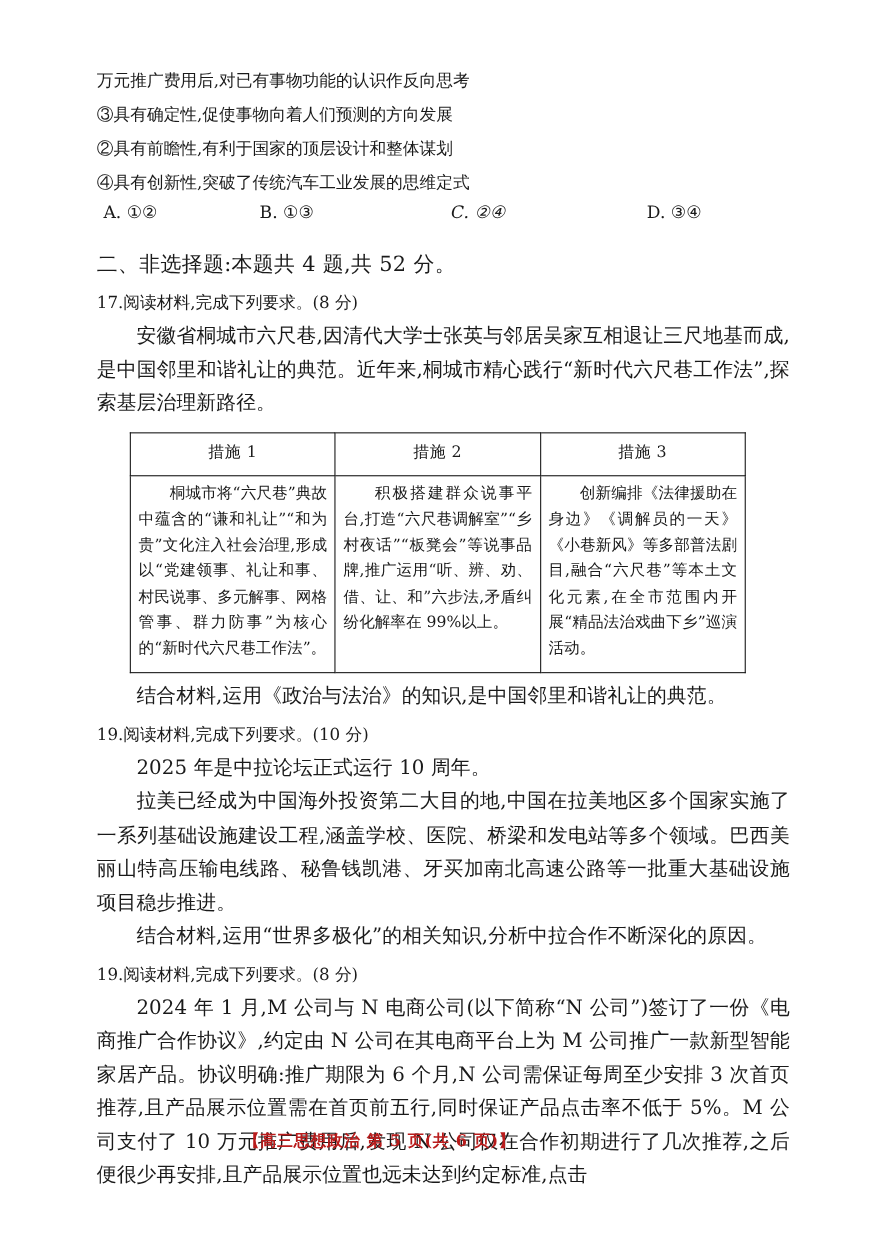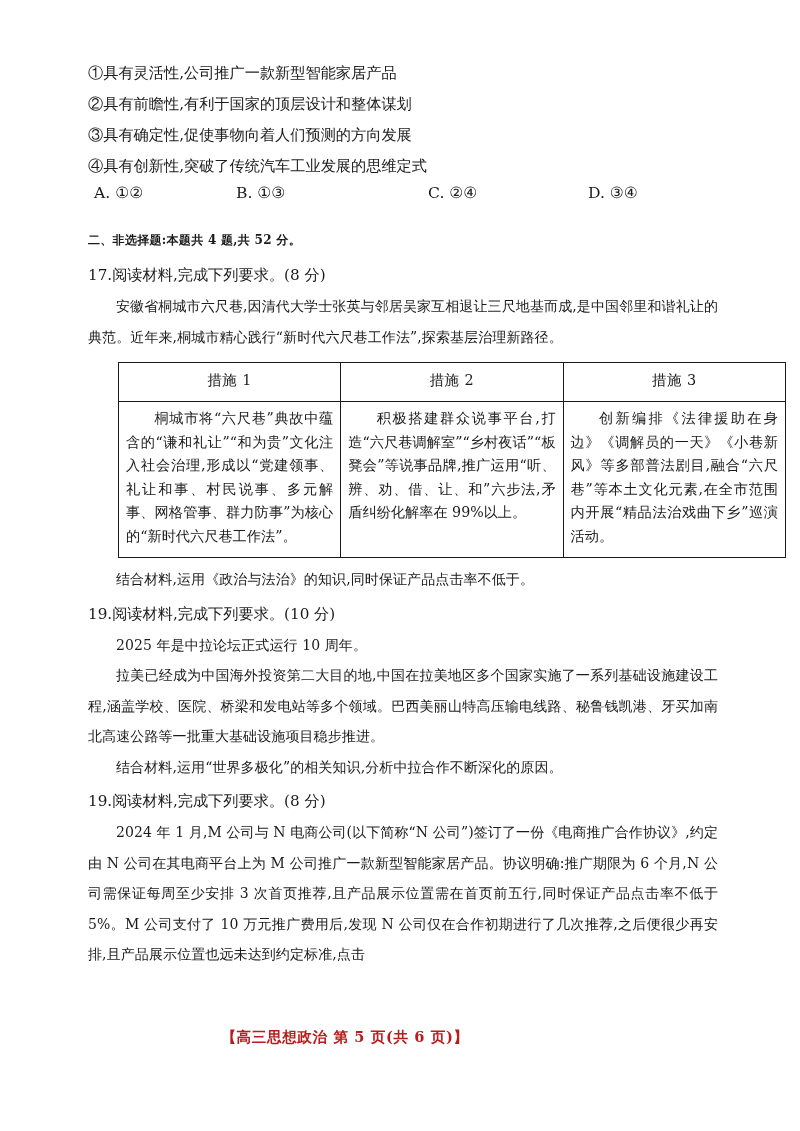--- a/index.html
+++ b/index.html
@@ -33,47 +33,47 @@
   }
   .choices {
     position: relative;
     height: 30px;
     font-size: 15.6px;
     margin-top: 2px;
   }
   .choices span { position: absolute; top: 0; }
   .c-a { left: 6px; }
   .c-b { left: 148px; }
-  .c-c { left: 340px; }
+  .c-c { left: 322px; font-style: italic; }
   .c-d { left: 500px; }
 
   .section-head {
-    font-size: 12px;
+    font-size: 19px;
     line-height: 32px;
     margin-top: 10px;
-    font-weight: bold;
+    font-weight: normal;
     letter-spacing: 0.3px;
   }
   .q-head {
     font-size: 15.2px;
     line-height: 31px;
     margin-top: 4px;
   }
   .para {
-    font-size: 14px;
+    font-size: 18px;
     line-height: 30.5px;
     text-align: justify;
     text-justify: inter-ideograph;
     text-indent: 2em;
     letter-spacing: 0.1px;
   }
 
   table.measures {
     border-collapse: collapse;
-    width: 668px;
+    width: 560px;
     margin: 10px 0 6px 30px;
     table-layout: fixed;
     border: 1.3px solid #1a1a1a;
   }
   table.measures td {
     border: 1.3px solid #1a1a1a;
     vertical-align: top;
     padding: 5px 7px 9px 7px;
   }
   .m-title {
@@ -104,23 +104,23 @@
   .blur {
     filter: blur(0.25px);
   }
 </style>
 </head>
 <body>
 
 <div class="page">
   <div class="content blur">
 
-    <div class="opt-line">①具有灵活性,公司推广一款新型智能家居产品</div>
+    <div class="opt-line">万元推广费用后,对已有事物功能的认识作反向思考</div>
+    <div class="opt-line">③具有确定性,促使事物向着人们预测的方向发展</div>
     <div class="opt-line">②具有前瞻性,有利于国家的顶层设计和整体谋划</div>
-    <div class="opt-line">③具有确定性,促使事物向着人们预测的方向发展</div>
     <div class="opt-line">④具有创新性,突破了传统汽车工业发展的思维定式</div>
 
     <div class="choices">
       <span class="c-a">A. ①②</span>
       <span class="c-b">B. ①③</span>
       <span class="c-c">C. ②④</span>
       <span class="c-d">D. ③④</span>
     </div>
 
     <div class="section-head">二、非选择题:本题共 4 题,共 52 分。</div>
@@ -151,21 +151,21 @@
         <td>
               <div class="m-body">积极搭建群众说事平台,打造“六尺巷调解室”“乡村夜话”“板凳会”等说事品牌,推广运用“听、辨、劝、借、让、和”六步法,矛盾纠纷化解率在 99%以上。</div>
             </td>
         <td>
               <div class="m-body">创新编排《法律援助在身边》《调解员的一天》《小巷新风》等多部普法剧目,融合“六尺巷”等本土文化元素,在全市范围内开展“精品法治戏曲下乡”巡演活动。</div>
             </td>
       </tr>
     </tbody>
       </table>
 
-    <div class="para">结合材料,运用《政治与法治》的知识,同时保证产品点击率不低于。</div>
+    <div class="para">结合材料,运用《政治与法治》的知识,是中国邻里和谐礼让的典范。</div>
 
     <div class="q-head">
       <span>19.</span><span>阅读材料,完成下列要求。(10 分)</span>
     </div>
 
     <div class="para">2025 年是中拉论坛正式运行 10 周年。</div>
     <div class="para">拉美已经成为中国海外投资第二大目的地,中国在拉美地区多个国家实施了一系列基础设施建设工程,涵盖学校、医院、桥梁和发电站等多个领域。巴西美丽山特高压输电线路、秘鲁钱凯港、牙买加南北高速公路等一批重大基础设施项目稳步推进。</div>
     <div class="para">结合材料,运用“世界多极化”的相关知识,分析中拉合作不断深化的原因。</div>
 
     <div class="q-head">

